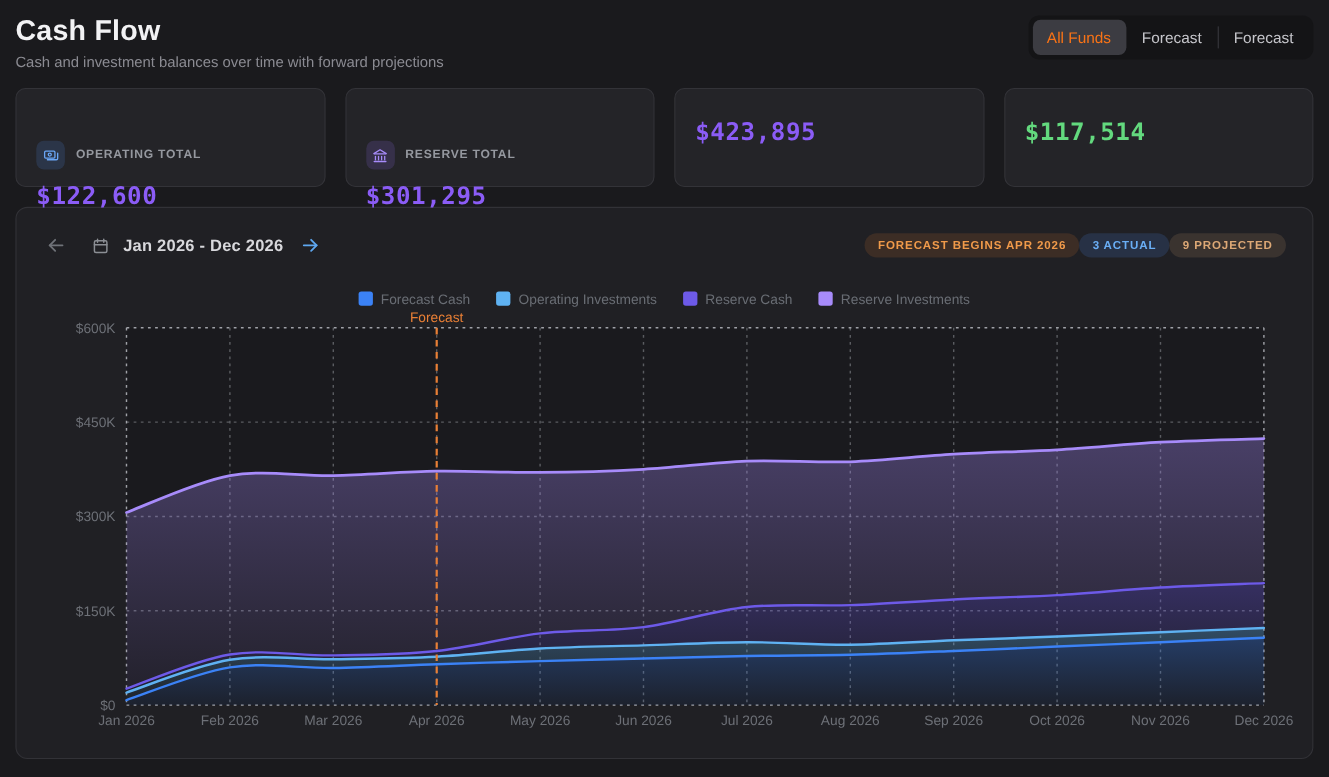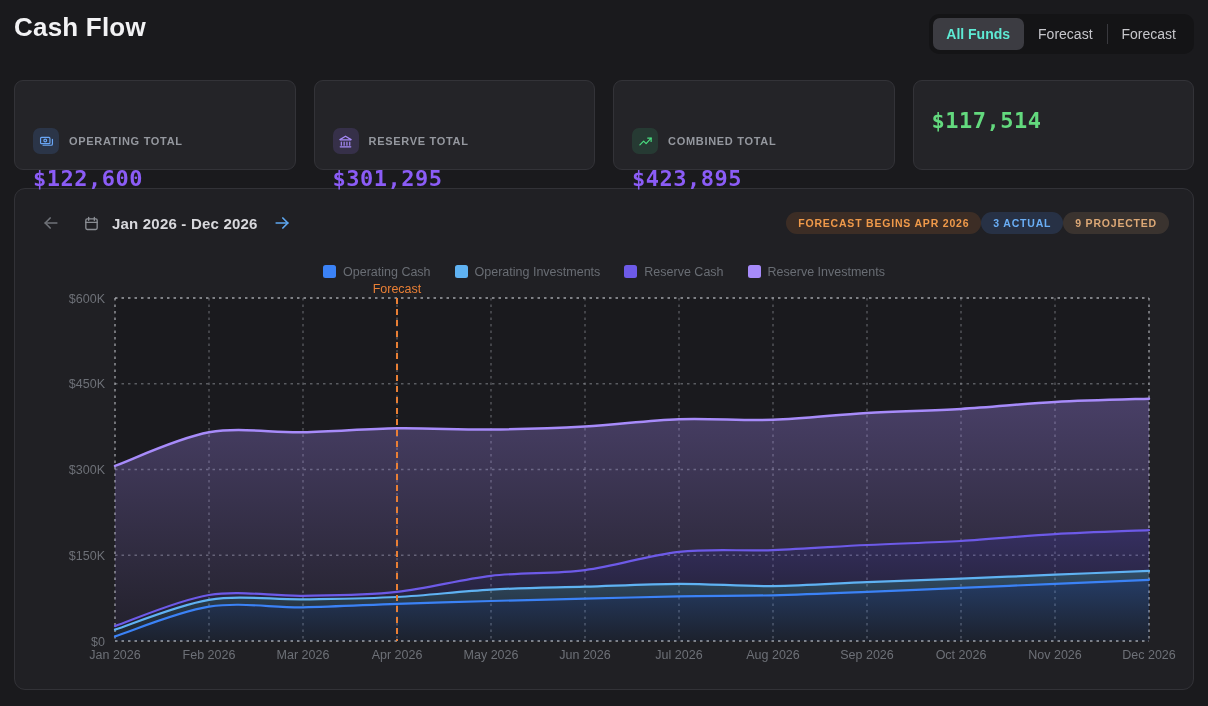--- a/index.html
+++ b/index.html
@@ -17,21 +17,21 @@
   .page-title { font-size: 26px; font-weight: 700; color: #f2f2f4; letter-spacing: .2px; }
   .page-subtitle { font-size: 13.5px; color: #8b8b92; margin-top: 6px; }
   .tab-group {
     display: flex; align-items: center; background: #141416;
     border-radius: 10px; padding: 4px; margin-top: 2px;
   }
   .tab {
     border: none; background: transparent; color: #c6c6cb; font-family: inherit;
     font-size: 14px; padding: 8px 14px; border-radius: 7px; cursor: pointer; font-weight: 500;
   }
-  .tab.active { background: #3c3c42; color: #5eead4; font-weight: 700; padding-left: 13px; }
+  .tab.active { background: #3c3c42; color: #f97316; font-weight: 400; padding-left: 13px; }
   .tab-divider { width: 1px; height: 20px; background: #39393e; }
 
   
   .cards { display: flex; gap: 18px; margin-top: 10px; }
   .card {
     flex: 1; height: 90px; background: #242428; border: 1px solid #333338;
     border-radius: 9px; padding: 15px 18px;
   }
   .card-head { display: flex; align-items: center; gap: 10px; margin-top: 32px; }
   .icon-box {
@@ -86,20 +86,21 @@
   svg.chart { display: block; margin-top: 3px; }
 </style>
 </head>
 <body>
 
 <div class="page">
 
   <div class="topbar">
     <div>
       <div class="page-title">Cash Flow</div>
+      <div class="page-subtitle">Cash and investment balances over time with forward projections</div>
     </div>
     <div class="tab-group">
       <button class="tab active">All Funds</button>
       <button class="tab">Forecast</button>
       <span class="tab-divider"></span>
       <button class="tab">Forecast</button>
     </div>
   </div>
 
   <div class="cards">
@@ -126,29 +127,20 @@
             <path d="M6.5 13v5M11 13v5M15.5 13v5M20 13v5" transform="translate(-1.2 0)"></path>
             <path d="M3.5 20.5h17"></path>
           </svg>
         </span>
         <span class="card-label">RESERVE TOTAL</span>
       </div>
       <div class="card-value">$301,295</div>
     </article>
 
     <article class="card">
-      <div class="card-head">
-        <span class="icon-box icon-green">
-          <svg viewBox="0 0 24 24" fill="none" stroke="currentColor" stroke-width="1.9" stroke-linecap="round" stroke-linejoin="round">
-            <path d="M3 17.5l6-6 4 4 8-9"></path>
-              <path d="M15.5 6.5H21v5.5"></path>
-          </svg>
-        </span>
-        <span class="card-label">COMBINED TOTAL</span>
-      </div>
       <div class="card-value">$423,895</div>
     </article>
 
     <article class="card">
       <div class="card-value" style="color: rgb(99, 217, 126);">$117,514</div>
     </article>
   </div>
 
   <section class="chart-panel">
     <div class="panel-header">
@@ -176,21 +168,21 @@
       <div class="badges">
         <span class="badge" style="color: rgb(240, 154, 74); background: rgba(234, 127, 52, 0.14);">FORECAST BEGINS APR 2026</span>
         <span class="badge" style="color: rgb(106, 174, 245); background: rgba(80, 140, 245, 0.16);">3 ACTUAL</span>
         <span class="badge" style="color: rgb(220, 168, 118); background: rgba(220, 168, 118, 0.14);">9 PROJECTED</span>
       </div>
     </div>
 
     <div class="chart-legend">
         <span class="legend-item">
           <span class="legend-swatch" style="background: rgb(59, 130, 246);"></span>
-          <span class="legend-label">Operating Cash</span>
+          <span class="legend-label">Forecast Cash</span>
         </span>
         <span class="legend-item">
           <span class="legend-swatch" style="background: rgb(95, 178, 242);"></span>
           <span class="legend-label">Operating Investments</span>
         </span>
         <span class="legend-item">
           <span class="legend-swatch" style="background: rgb(109, 90, 232);"></span>
           <span class="legend-label">Reserve Cash</span>
         </span>
         <span class="legend-item">

